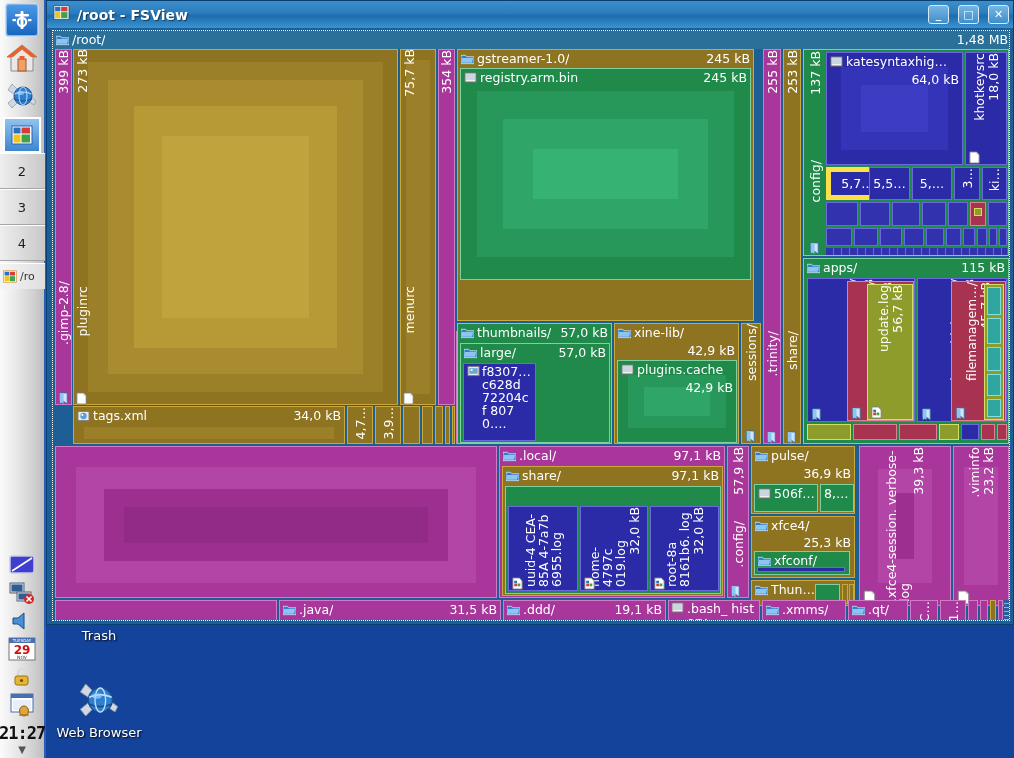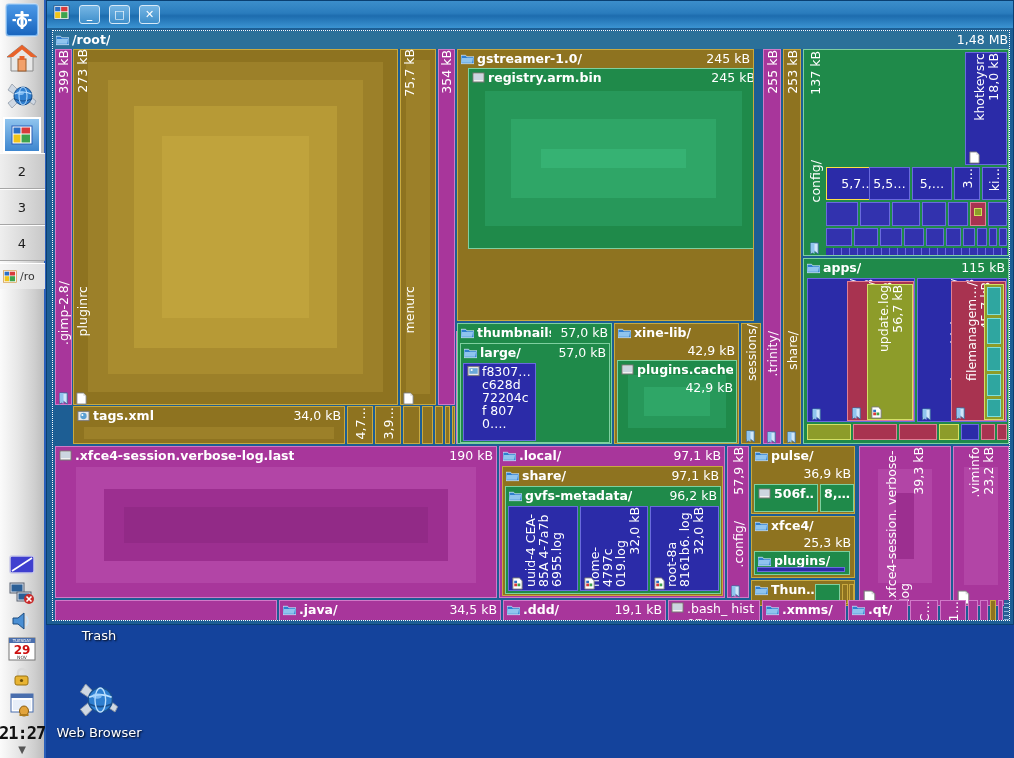--- a/index.html
+++ b/index.html
@@ -98,21 +98,21 @@
     overflow:hidden;
   }
 
   
   .box { position:absolute; overflow:hidden; }
   .hdr {
     position:absolute; left:0; top:0; right:0; height:17px;
     display:flex; align-items:center; padding:0 3px; gap:3px;
     color:#fff; font-size:12.5px; white-space:nowrap;
   }
-  .hdr .nm { overflow:hidden; text-overflow:clip;font-weight:bold; }
+  .hdr .nm { overflow:hidden; text-overflow:clip; }
   .hdr .sz { margin-left:auto; padding-left:6px; }
   .szline {
     position:absolute; right:3px; color:#fff; font-size:12.5px; white-space:nowrap;
   }
   .vlabel {
     position:absolute; left:0; top:0; width:100%; height:100%;
     color:#fff; font-size:12.5px; white-space:nowrap;
     display:flex; align-items:flex-start; justify-content:center;
   }
   .vlabel span {
@@ -307,20 +307,21 @@
     <div id="titlebar">
       <span>
         <svg width="17" height="15" viewBox="0 0 22 20">
           <rect x="1" y="1" width="20" height="18" fill="#ffffff" stroke="#1d4d80"></rect>
           <rect x="2.5" y="2.5" width="7" height="6" fill="#2b6fc4"></rect>
           <rect x="10.5" y="2.5" width="8.5" height="6" fill="#d93b3b"></rect>
           <rect x="2.5" y="9.5" width="7" height="8" fill="#f0c419"></rect>
           <rect x="10.5" y="9.5" width="8.5" height="8" fill="#3fa34d"></rect>
         </svg>
       </span>
+      <span class="wtitle">/root - FSView</span>
       <div class="wbtn">_</div>
       <div class="wbtn">□</div>
       <div class="wbtn">✕</div>
     </div>
 
     <div id="canvas">
 
       <div class="box" style="left:0;top:0;width:958px;height:18px;background:#2b7099;">
         <div class="hdr">
           <span class="fico">
@@ -447,21 +448,21 @@
           <span class="fico">
             <svg width="13" height="12" viewBox="0 0 14 12">
                 <path d="M0 2 h5 l1.3 1.6 H14 V11 H0 Z" fill="#2f7fd0" stroke="#dff0ff" stroke-width=".8"></path>
                 <path d="M1 5 h12 l-1 5 H0 Z" fill="#8fc4ee"></path>
               </svg>
           </span>
           <span class="nm">gstreamer-1.0/</span>
           <span class="sz">245 kB</span>
         </div>
 
-        <div class="box" style="left:10px;top:18px;width:291px;height:181px;background:#1f8a4a;border:1px solid #7fd0a0;">
+        <div class="box" style="left:2px;top:18px;width:291px;height:212px;background:#1f8a4a;border:1px solid #7fd0a0;">
           <div style="position:absolute;left:16px;top:22px;right:16px;bottom:22px;background:#27985a;"></div>
           <div style="position:absolute;left:42px;top:50px;right:42px;bottom:50px;background:#2fa667;"></div>
           <div style="position:absolute;left:72px;top:80px;right:72px;bottom:80px;background:#36b273;"></div>
           <div class="hdr">
             <span class="fico">
               <svg width="13" height="12" viewBox="0 0 13 12">
                   <rect x="1" y="1" width="11" height="9" fill="#f2f2f2" stroke="#777"></rect>
                   <rect x="2" y="2" width="9" height="6" fill="#ccd6e0"></rect>
                 </svg>
             </span>
@@ -592,35 +593,49 @@
               <span>config/</span>
             </div>
           <span class="bico">
             <svg width="13" height="13" viewBox="0 0 14 14">
                 <path d="M3 1 h8 v12 l-4-3 -4 3 Z" fill="#cfe6fa" stroke="#3a6fa0"></path>
                 <path d="M3 1 h4 v12 l-4-3 Z" fill="#8fc4ee"></path>
               </svg>
           </span>
         </div>
 
+        <div class="box" style="left:22px;top:2px;width:137px;height:113px;background:#2b2ba8;border:1px solid #6a6ade;">
+          <div style="position:absolute;left:14px;top:14px;right:14px;bottom:14px;background:#3434b8;"></div>
+          <div style="position:absolute;left:34px;top:32px;right:34px;bottom:32px;background:#3d3dc4;"></div>
+          <div class="hdr">
+            <span class="fico">
+              <svg width="13" height="12" viewBox="0 0 13 12">
+                  <rect x="1" y="1" width="11" height="9" fill="#f2f2f2" stroke="#777"></rect>
+                  <rect x="2" y="2" width="9" height="6" fill="#ccd6e0"></rect>
+                </svg>
+            </span>
+            <span class="nm">katesyntaxhig…</span>
+          </div>
+          <div class="szline" style="top:19px;">64,0 kB</div>
+        </div>
 
         <div class="box" style="left:161px;top:2px;width:42px;height:113px;background:#2b2ba8;border:1px solid #6a6ade;">
           <div class="vstack">
             <span>khotkeysrc</span>
             <span>18,0 kB</span>
           </div>
           <span class="bico">
             <svg width="13" height="13" viewBox="0 0 12 14">
                 <path d="M1 1 h7 l3 3 v9 H1 Z" fill="#ffffff" stroke="#7a7a7a"></path>
                 <path d="M8 1 v3 h3 Z" fill="#d8d8d8"></path>
               </svg>
           </span>
         </div>
 
-        <div class="box" style="left:22px;top:117px;width:63px;height:33px;background:#2b2ba8;border:1px solid #fde047;">
+        <div class="box" style="left:22px;top:117px;width:63px;height:33px;background:#2b2ba8;border:5px solid #fde047;">
           <div class="ctext" style="align-items:center;justify-content:center;">
               <span>5,7…</span>
             </div>
         </div>
         <div class="box" style="left:65px;top:117px;width:41px;height:33px;background:#2b2ba8;border:1px solid #6a6ade;">
           <div class="ctext" style="align-items:center;justify-content:center;">
               <span>5,5…</span>
             </div>
         </div>
         <div class="box" style="left:108px;top:117px;width:40px;height:33px;background:#2b2ba8;border:1px solid #6a6ade;">
@@ -754,30 +769,20 @@
         <div class="box" style="left:135px;top:165px;width:20px;height:16px;background:#8d9c2a;border:1px solid #d3e066;"></div>
         <div class="box" style="left:157px;top:165px;width:18px;height:16px;background:#2b2ba8;border:1px solid #6a6ade;"></div>
         <div class="box" style="left:177px;top:165px;width:14px;height:16px;background:#a83350;border:1px solid #e07f96;"></div>
         <div class="box" style="left:193px;top:165px;width:10px;height:16px;background:#a83350;border:1px solid #e07f96;"></div>
       </div>
 
       <div class="box" style="left:2px;top:415px;width:442px;height:152px;background:#a8369b;border:1px solid #d07ac8;">
         <div style="position:absolute;left:20px;top:20px;right:20px;bottom:14px;background:#b245a6;"></div>
         <div style="position:absolute;left:48px;top:42px;right:48px;bottom:36px;background:#9c2f90;"></div>
         <div style="position:absolute;left:68px;top:60px;right:68px;bottom:54px;background:#922a87;"></div>
-        <div class="hdr">
-          <span class="fico">
-            <svg width="13" height="12" viewBox="0 0 13 12">
-                <rect x="1" y="1" width="11" height="9" fill="#f2f2f2" stroke="#777"></rect>
-                <rect x="2" y="2" width="9" height="6" fill="#ccd6e0"></rect>
-              </svg>
-          </span>
-          <span class="nm">.xfce4-session.verbose-log.last</span>
-          <span class="sz">190 kB</span>
-        </div>
       </div>
 
       <div class="box" style="left:446px;top:415px;width:226px;height:152px;background:#a8369b;border:1px solid #d07ac8;">
         <div class="hdr">
           <span class="fico">
             <svg width="13" height="12" viewBox="0 0 14 12">
                 <path d="M0 2 h5 l1.3 1.6 H14 V11 H0 Z" fill="#2f7fd0" stroke="#dff0ff" stroke-width=".8"></path>
                 <path d="M1 5 h12 l-1 5 H0 Z" fill="#8fc4ee"></path>
               </svg>
           </span>
@@ -789,30 +794,20 @@
             <span class="fico">
               <svg width="13" height="12" viewBox="0 0 14 12">
                   <path d="M0 2 h5 l1.3 1.6 H14 V11 H0 Z" fill="#2f7fd0" stroke="#dff0ff" stroke-width=".8"></path>
                   <path d="M1 5 h12 l-1 5 H0 Z" fill="#8fc4ee"></path>
                 </svg>
             </span>
             <span class="nm">share/</span>
             <span class="sz">97,1 kB</span>
           </div>
           <div class="box" style="left:2px;top:19px;width:216px;height:108px;background:#1f8a4a;border:1px solid #7fd0a0;">
-            <div class="hdr">
-              <span class="fico">
-                <svg width="13" height="12" viewBox="0 0 14 12">
-                    <path d="M0 2 h5 l1.3 1.6 H14 V11 H0 Z" fill="#2f7fd0" stroke="#dff0ff" stroke-width=".8"></path>
-                    <path d="M1 5 h12 l-1 5 H0 Z" fill="#8fc4ee"></path>
-                  </svg>
-              </span>
-              <span class="nm">gvfs-metadata/</span>
-              <span class="sz">96,2 kB</span>
-            </div>
             <div class="box" style="left:2px;top:19px;width:70px;height:85px;background:#2b2ba8;border:1px solid #6a6ade;">
               <div class="vstack">
                 <span>uuid-4 CEA-85A 4-7a7b 6955.log</span>
               </div>
               <span class="bico">
                 <svg width="13" height="13" viewBox="0 0 12 14">
                     <path d="M1 1 h7 l3 3 v9 H1 Z" fill="#ffffff" stroke="#7a7a7a"></path>
                     <rect x="2.5" y="7" width="3" height="3" fill="#d93b3b"></rect>
                     <rect x="6" y="7" width="3" height="3" fill="#3fa34d"></rect>
                     <rect x="2.5" y="4" width="3" height="2.5" fill="#2b6fc4"></rect>
@@ -909,21 +904,21 @@
         </div>
         <div class="szline" style="top:18px;">25,3 kB</div>
         <div class="box" style="left:2px;top:34px;width:96px;height:24px;background:#1f8a4a;border:1px solid #7fd0a0;">
           <div class="hdr">
             <span class="fico">
               <svg width="13" height="12" viewBox="0 0 14 12">
                   <path d="M0 2 h5 l1.3 1.6 H14 V11 H0 Z" fill="#2f7fd0" stroke="#dff0ff" stroke-width=".8"></path>
                   <path d="M1 5 h12 l-1 5 H0 Z" fill="#8fc4ee"></path>
                 </svg>
             </span>
-            <span class="nm">plugins/</span>
+            <span class="nm">xfconf/</span>
           </div>
           <div style="position:absolute;left:2px;bottom:2px;right:4px;height:5px;background:#2b2ba8;border:1px solid #6a6ade;"></div>
         </div>
       </div>
 
       <div class="box" style="left:698px;top:549px;width:104px;height:26px;background:#8e7320;border:1px solid #c9a93f;">
         <div class="hdr">
           <span class="fico">
             <svg width="13" height="12" viewBox="0 0 14 12">
                 <path d="M0 2 h5 l1.3 1.6 H14 V11 H0 Z" fill="#2f7fd0" stroke="#dff0ff" stroke-width=".8"></path>
@@ -972,21 +967,21 @@
 
       <div class="box" style="left:226px;top:569px;width:222px;height:38px;background:#a8369b;border:1px solid #d07ac8;">
         <div class="hdr">
           <span class="fico">
             <svg width="13" height="12" viewBox="0 0 14 12">
                 <path d="M0 2 h5 l1.3 1.6 H14 V11 H0 Z" fill="#2f7fd0" stroke="#dff0ff" stroke-width=".8"></path>
                 <path d="M1 5 h12 l-1 5 H0 Z" fill="#8fc4ee"></path>
               </svg>
           </span>
           <span class="nm">.java/</span>
-          <span class="sz">34,5 kB</span>
+          <span class="sz">31,5 kB</span>
         </div>
         <div style="position:absolute;left:2px;top:19px;right:2px;height:10px;background:#2b2ba8;border:1px solid #8d9c2a;"></div>
       </div>
 
       <div class="box" style="left:450px;top:569px;width:163px;height:38px;background:#a8369b;border:1px solid #d07ac8;">
         <div class="hdr">
           <span class="fico">
             <svg width="13" height="12" viewBox="0 0 14 12">
                 <path d="M0 2 h5 l1.3 1.6 H14 V11 H0 Z" fill="#2f7fd0" stroke="#dff0ff" stroke-width=".8"></path>
                 <path d="M1 5 h12 l-1 5 H0 Z" fill="#8fc4ee"></path>

